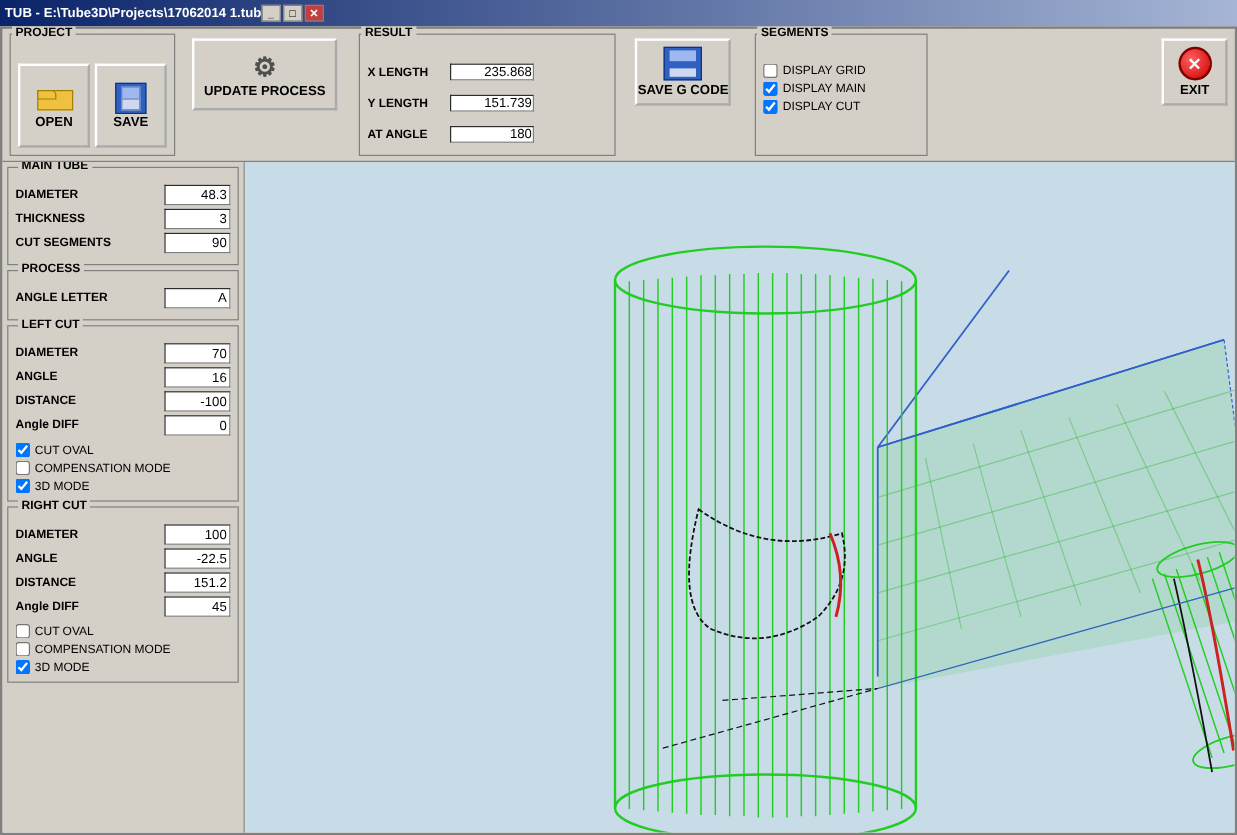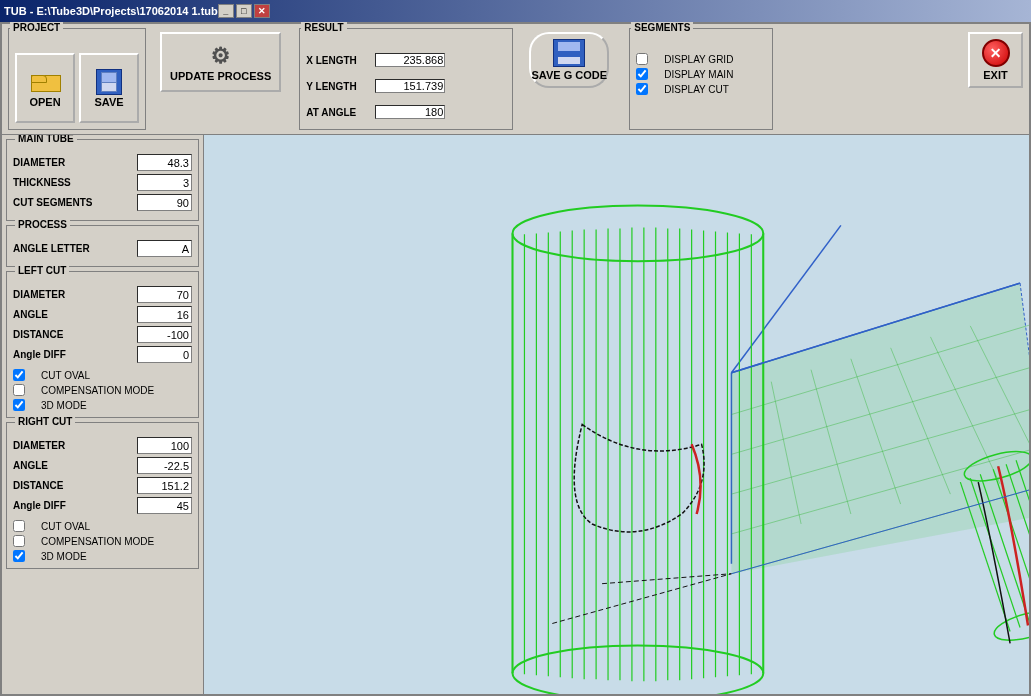--- a/index.html
+++ b/index.html
@@ -256,21 +256,21 @@
     .display-group {
       display: flex;
       flex-direction: column;
       gap: 3px;
       padding-top: 10px;
       min-width: 130px;
     }
     .check-row {
       display: flex;
       align-items: center;
-      gap: 16px;
+      gap: 4px;
       font-size: 10px;
     }
     .check-row input[type=checkbox] {
       width: 12px;
       height: 12px;
       margin: 0;
     }
 
     
     .exit-btn {
@@ -423,21 +423,21 @@
           <span class="result-label">Y LENGTH</span>
           <input class="result-input" type="text" value="151.739" style="">
         </div>
         <div class="result-row">
           <span class="result-label">AT ANGLE</span>
           <input class="result-input" type="text" value="180" style="">
         </div>
       </div>
     </div>
 
-    <button class="save-gcode-btn" style="margin-top:4px;border-radius:20px;">
+    <button class="save-gcode-btn" style="margin-top:4px;">
       <div class="gcode-disk"></div>
       <span>SAVE G CODE</span>
     </button>
 
     <div class="group-box" style="padding-top:14px; margin-left:4px;">
       <span class="group-label">SEGMENTS</span>
       <div class="display-group">
         <div class="check-row">
           <input type="checkbox" id="chk-grid" style="">
           <label for="chk-grid">DISPLAY GRID</label>

